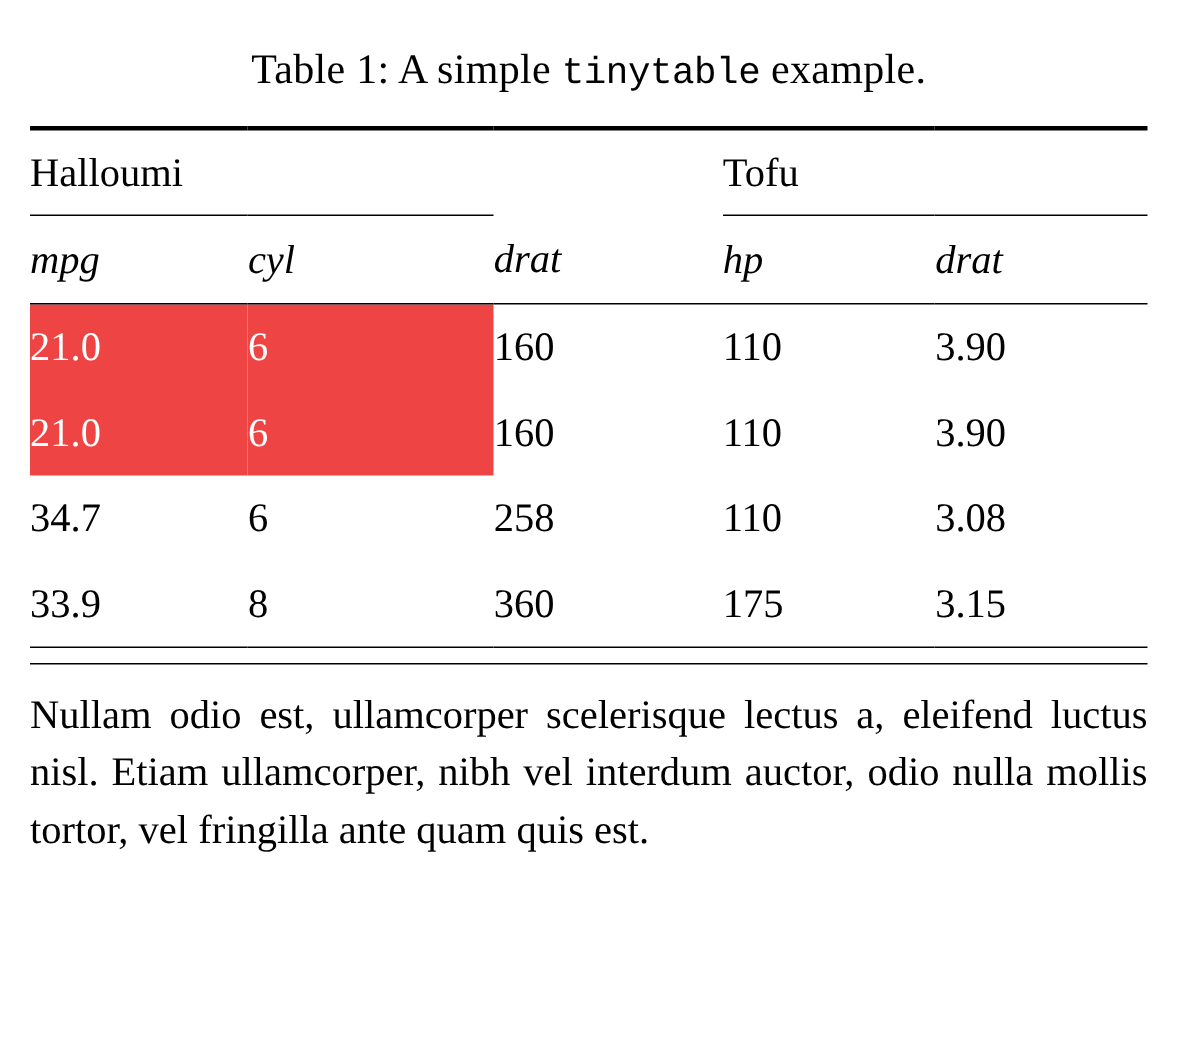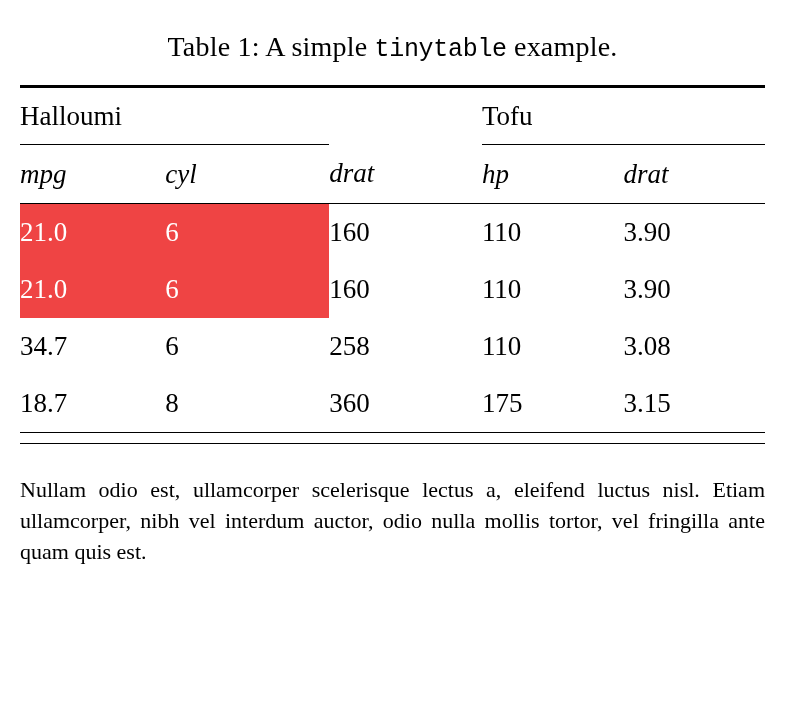--- a/index.html
+++ b/index.html
@@ -89,23 +89,23 @@
   .hl {
     background: #ef4444;
     color: #ffffff;
     font-weight: bold;
   }
   .notes-sep {
     border-top: 1.8px solid #000;
   }
   .notes {
     width: 745px;
-    margin: 16px auto;
+    margin: 0 auto;
     padding-top: 14px;
-    font-size: 22px;
+    font-size: 27px;
     line-height: 1.42;
     text-align: justify;
     text-justify: inter-word;
     hyphens: manual;
   }
   .spacer-cell { }
 </style>
 </head>
 <body>
 
@@ -153,21 +153,21 @@
           <td>3.90</td>
         </tr>
         <tr class="bodyrow">
           <td>34.7</td>
           <td>6</td>
           <td>258</td>
           <td>110</td>
           <td>3.08</td>
         </tr>
         <tr class="bodyrow">
-          <td>18.7</td>
+          <td>33.9</td>
           <td>8</td>
           <td>360</td>
           <td>175</td>
           <td>3.15</td>
         </tr>
 
         <tr class="bottomrule">
           <td colspan="5" style="height:10px;"></td>
         </tr>
       </tbody>

